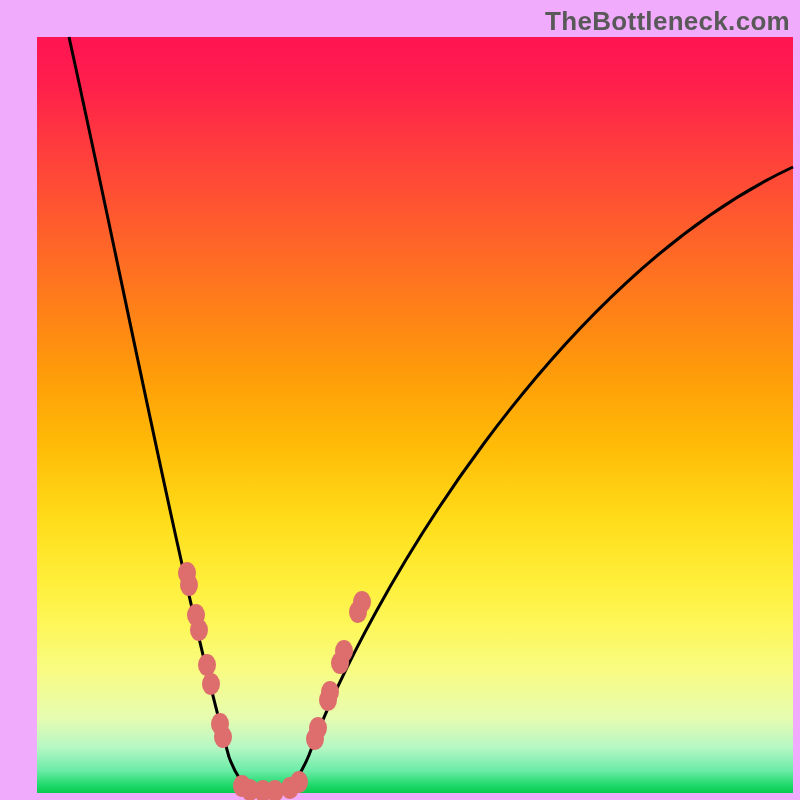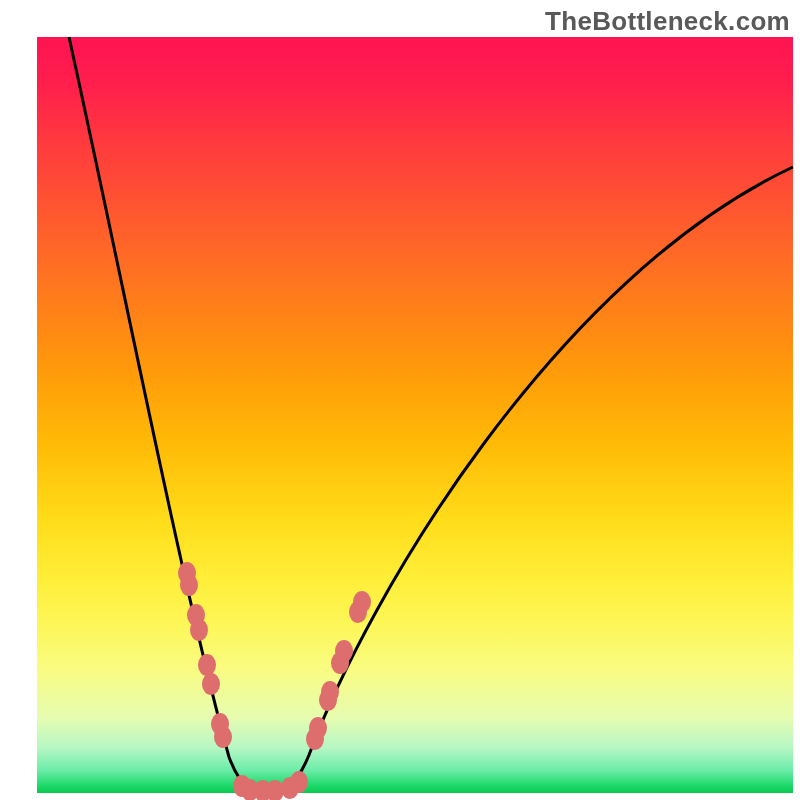--- a/index.html
+++ b/index.html
@@ -9,21 +9,21 @@
     height: 800px;
     background: #000;
     overflow: hidden;
   }
   .frame {
     position: absolute;
     left: 0;
     top: 0;
     width: 800px;
     height: 800px;
-    background: #ffffff;
+    background: #f0abfc;
   }
   .plot-area {
     position: absolute;
     left: 37px;
     top: 37px;
     width: 756px;
     height: 756px;
     background: linear-gradient(to bottom,
       #ff1452 0%,
       #ff1e4c 6%,

